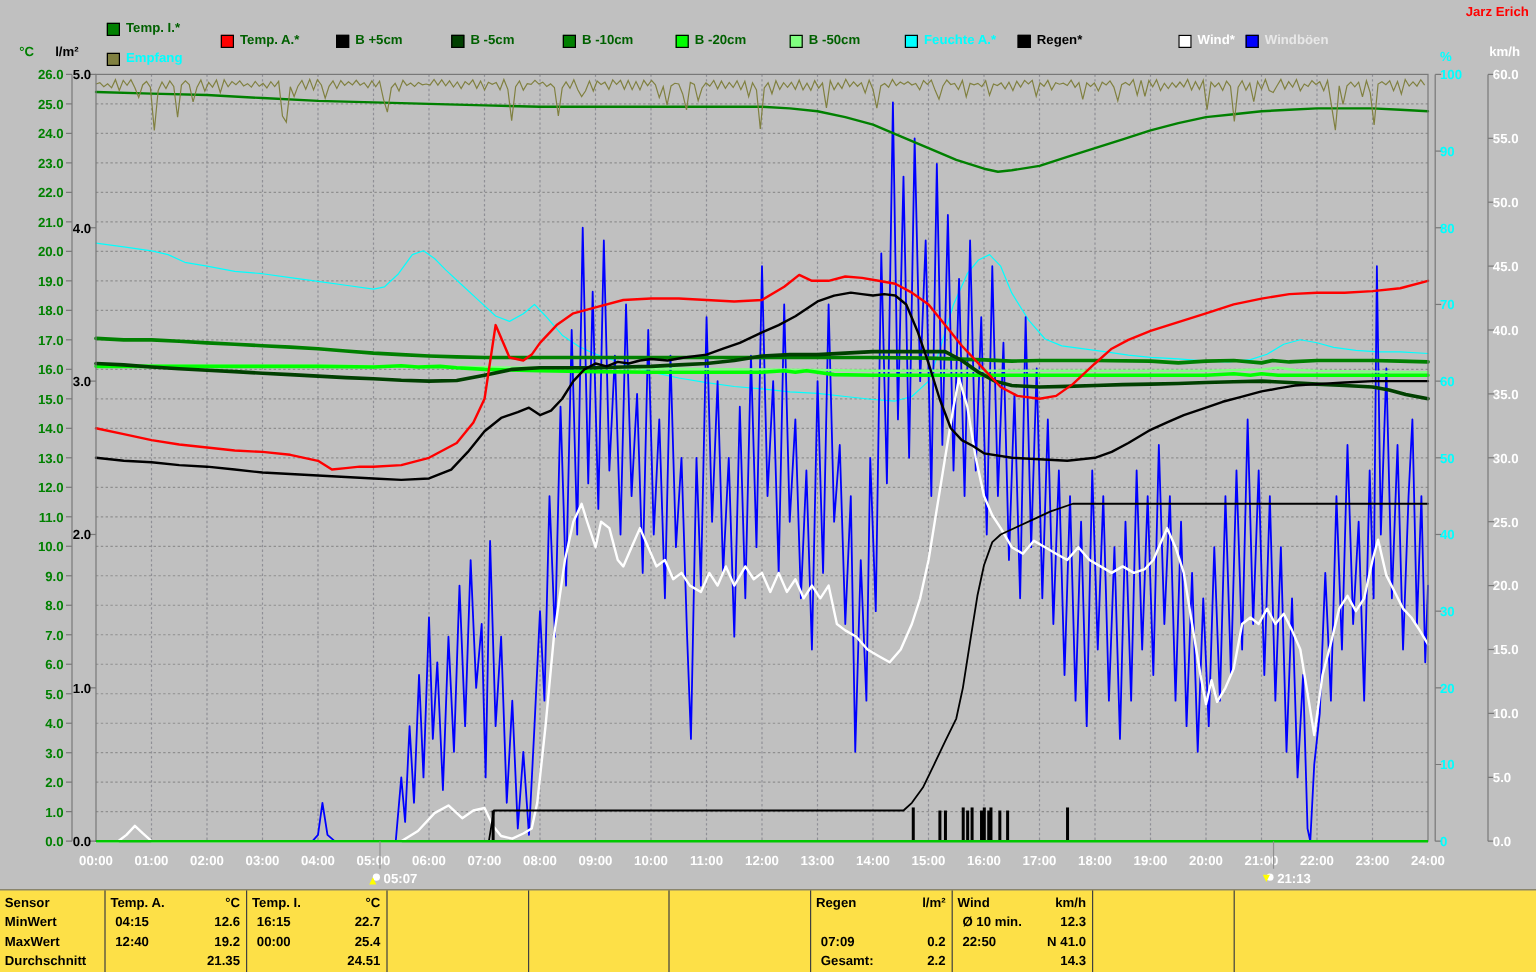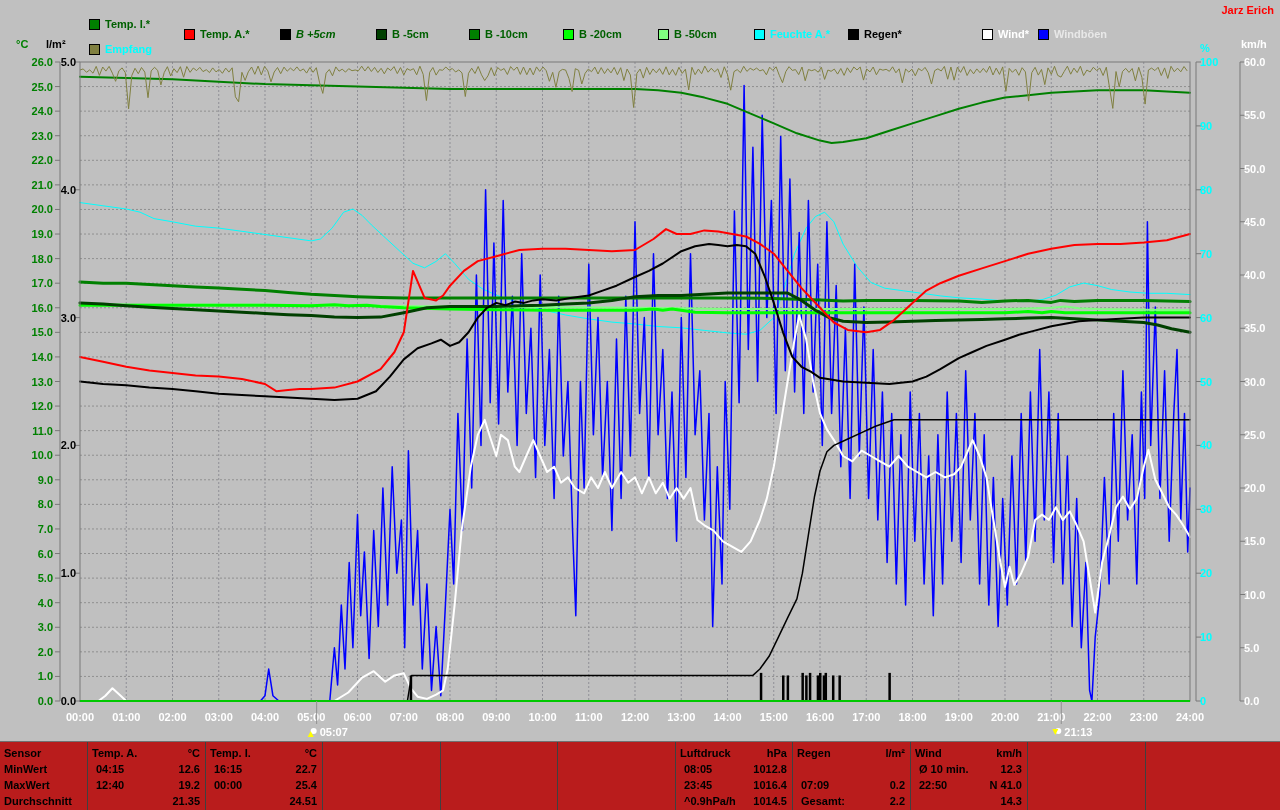--- a/index.html
+++ b/index.html
@@ -9,21 +9,21 @@
   .watermark{position:absolute;top:4px;right:6px;color:#ff0000;font-size:11px;}
   .corner-unit{position:absolute;font-size:11px;}
   #unit-temp{top:38px;left:16px;color:#008000;}
   #unit-rain{top:38px;left:46px;color:#000000;}
   #unit-hum{top:42px;left:1200px;color:#00ffff;}
   #unit-wind{top:38px;left:1241px;color:#ffffff;}
   #legend{position:absolute;top:0;left:0;width:100%;height:60px;}
   .lg-item{position:absolute;display:flex;align-items:center;font-size:11px;white-space:nowrap;}
   .lg-sq{width:9px;height:9px;border:1px solid #000;margin-right:5px;flex:none;}
   #chart{position:absolute;top:0;left:0;}
-  #stats-table{position:absolute;top:741px;left:0;width:1280px;height:69px;background:#b91c1c;
+  #stats-table{position:absolute;top:741px;left:0;width:1280px;height:69px;background:#fde047;
                border-top:1px solid #707070;display:flex;font-size:11px;color:#000;}
   .tbl-col{box-sizing:border-box;border-right:1px solid #404040;padding-top:3px;}
   .tbl-col:last-child{border-right:none;}
   .tbl-cell{height:16px;line-height:16px;display:flex;overflow:hidden;}
   .tc-l{margin-left:8px;}
   .tc-r{margin-left:auto;margin-right:5px;}
   .tc-h{margin-left:4px;}
 </style>
 </head>
 <body>
@@ -32,21 +32,21 @@
   <div class="watermark">Jarz Erich</div>
   <div id="legend">
       <div class="lg-item" style="left: 89px; top: 18px;">
         <span class="lg-sq" style="background: rgb(0, 128, 0);"></span>
         <span style="color: rgb(0, 96, 0);">Temp. I.*</span>
       </div>
       <div class="lg-item" style="left: 184px; top: 28px;">
         <span class="lg-sq" style="background: rgb(255, 0, 0);"></span>
         <span style="color: rgb(0, 96, 0);">Temp. A.*</span>
       </div>
-      <div class="lg-item" style="left: 280px; top: 28px; font-style: italic;">
+      <div class="lg-item" style="left: 280px; top: 28px;">
         <span class="lg-sq" style="background: rgb(0, 0, 0);"></span>
         <span style="color: rgb(0, 96, 0);">B +5cm</span>
       </div>
       <div class="lg-item" style="left: 376px; top: 28px;">
         <span class="lg-sq" style="background: rgb(0, 64, 0);"></span>
         <span style="color: rgb(0, 96, 0);">B -5cm</span>
       </div>
       <div class="lg-item" style="left: 469px; top: 28px;">
         <span class="lg-sq" style="background: rgb(0, 128, 0);"></span>
         <span style="color: rgb(0, 96, 0);">B -10cm</span>
@@ -414,38 +414,20 @@
         </div>
         <div class="tbl-cell">
           <span class="tc-l"></span>
           <span class="tc-r"></span>
         </div>
         <div class="tbl-cell">
           <span class="tc-l"></span>
           <span class="tc-r"></span>
         </div>
       </div>
-      <div class="tbl-col" style="width: 117px;">
-        <div class="tbl-cell">
-          <span class="tc-h">Luftdruck</span>
-          <span class="tc-r">hPa</span>
-        </div>
-        <div class="tbl-cell">
-          <span class="tc-l">08:05</span>
-          <span class="tc-r">1012.8</span>
-        </div>
-        <div class="tbl-cell">
-          <span class="tc-l">23:45</span>
-          <span class="tc-r">1016.4</span>
-        </div>
-        <div class="tbl-cell">
-          <span class="tc-l">^0.9hPa/h</span>
-          <span class="tc-r">1014.5</span>
-        </div>
-      </div>
       <div class="tbl-col" style="width: 118px;">
         <div class="tbl-cell">
           <span class="tc-h">Regen</span>
           <span class="tc-r">l/m²</span>
         </div>
         <div class="tbl-cell">
           <span class="tc-l"></span>
           <span class="tc-r"></span>
         </div>
         <div class="tbl-cell">

